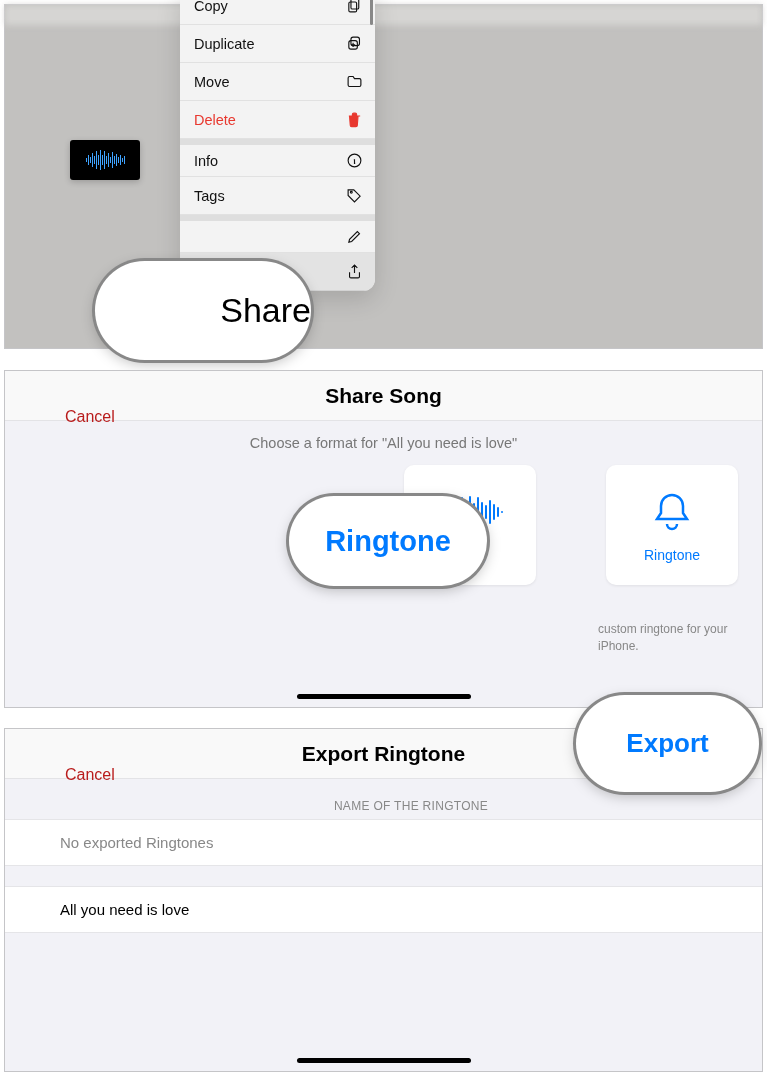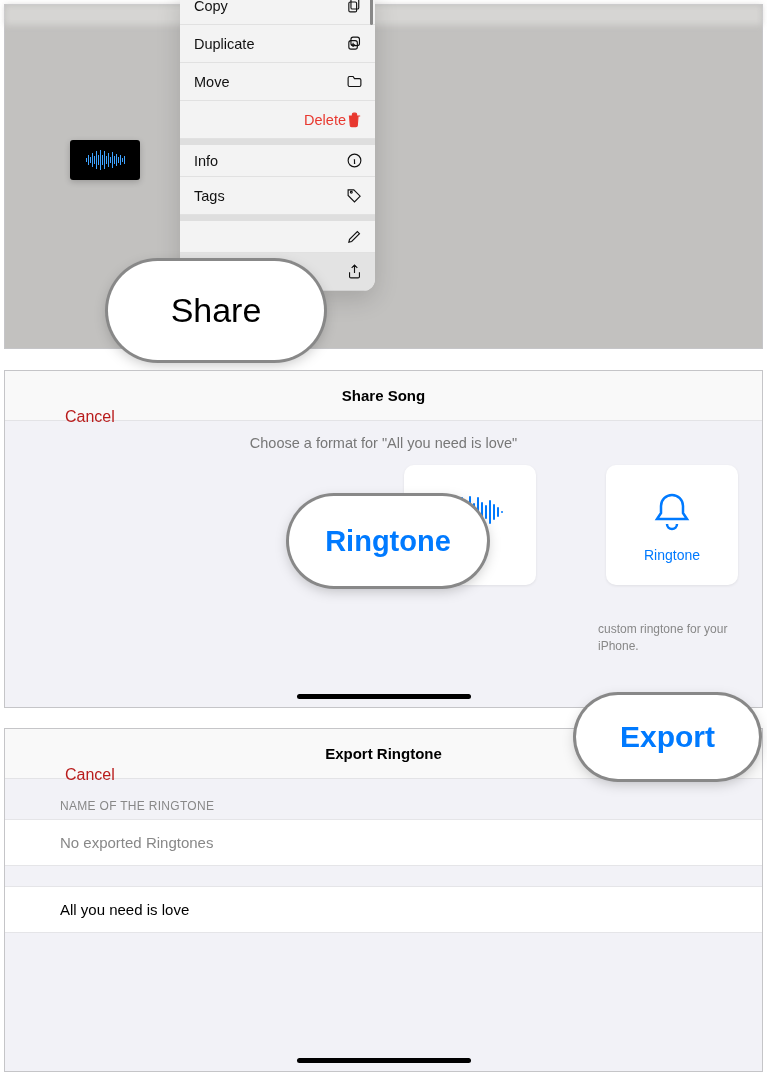--- a/index.html
+++ b/index.html
@@ -61,59 +61,59 @@
     .ctx-item {
       display: flex; justify-content: space-between; align-items: center;
       height: 38px;
       padding: 0 12px 0 14px;
       border-bottom: 1px solid rgba(0,0,0,.07);
       font-size: 14.5px; color: #111;
       cursor: pointer;
       background: #f3f3f3;
     }
     .ctx-item.sep { border-top: 6px solid #dedede; }
-    .ctx-item.danger { color: #e8382f; justify-content: flex-end; }
+    .ctx-item.danger { color: #e8382f; }
     .ctx-item.danger .ic { fill: #e8382f; stroke: #e8382f; }
     .ctx-item.selected { background: #e3e3e3; }
     .ic { width: 17px; height: 17px; fill: none; stroke: #111; stroke-width: 1.6; }
 
     .callout {
       position: absolute;
       border-radius: 100px;
       background: #fff;
       box-shadow: 0 0 0 3px #888, 0 4px 14px rgba(0,0,0,.25);
       display: flex; align-items: center; justify-content: center;
       font-weight: 500;
     }
     .callout1 {
-      top: 256px; left: 103px;
+      top: 256px; left: 90px;
       width: 216px; height: 99px;
-      font-size: 34px; color: #000; font-weight: 400;
+      font-size: 34px; color: #000; font-weight: 400; justify-content: flex-end;
     }
     .callout2 {
       top: 125px; left: 284px;
       width: 198px; height: 90px;
       font-size: 29px; color: #007aff; font-weight: 600;
     }
     .callout3 {
       top: -34px; left: 571px;
-      width: 183px; height: 84px;
-      font-size: 30px; color: #007aff; font-weight: 600;
+      width: 183px; height: 97px;
+      font-size: 26px; color: #007aff; font-weight: 600;
     }
 
     
     .p2-header {
       display: flex; align-items: center; height: 50px;
       background: #f9f9f9; border-bottom: 1px solid #e3e3e6;
       position: relative;
     }
     .hdr-cancel {
       position: absolute; left: 60px; color: #b91c1c; font-size: 16px; cursor: pointer; margin-top: 43px;
     }
-    .hdr-title { margin: 0 auto; font-weight: 600; font-size: 15px; }
+    .hdr-title { margin: 0 auto; font-weight: 600; font-size: 21px; }
 
     .p2-subtitle {
       text-align: center; font-size: 14.5px; color: #777;
       margin: 14px 0 8px;
     }
     .cards {
       display: flex; justify-content: flex-end; gap: 22px;
       padding: 6px 0;
     }
     .card-col { width: 180px; display: flex; flex-direction: column; align-items: center; }
@@ -132,21 +132,21 @@
     }
 
     .home-indicator {
       position: absolute; bottom: 8px; left: 50%; transform: translateX(-50%);
       width: 174px; height: 5px; background: #000; border-radius: 3px;
     }
 
     
     .p3-section-header {
       font-size: 12px; color: #888; padding: 20px 0 6px 55px;
-      text-transform: uppercase; letter-spacing: .3px;
+      text-transform: uppercase; letter-spacing: .3px; text-align: center;
     }
     .p3-row {
       background: #fff; border-top: 1px solid #e5e5e8; border-bottom: 1px solid #e5e5e8;
       padding: 14px 0 14px 55px; font-size: 15px; color: #000; margin-bottom: 20px;
     }
     .p3-row.muted { color: #888; }
   </style>
 </head>
 <body>
 

